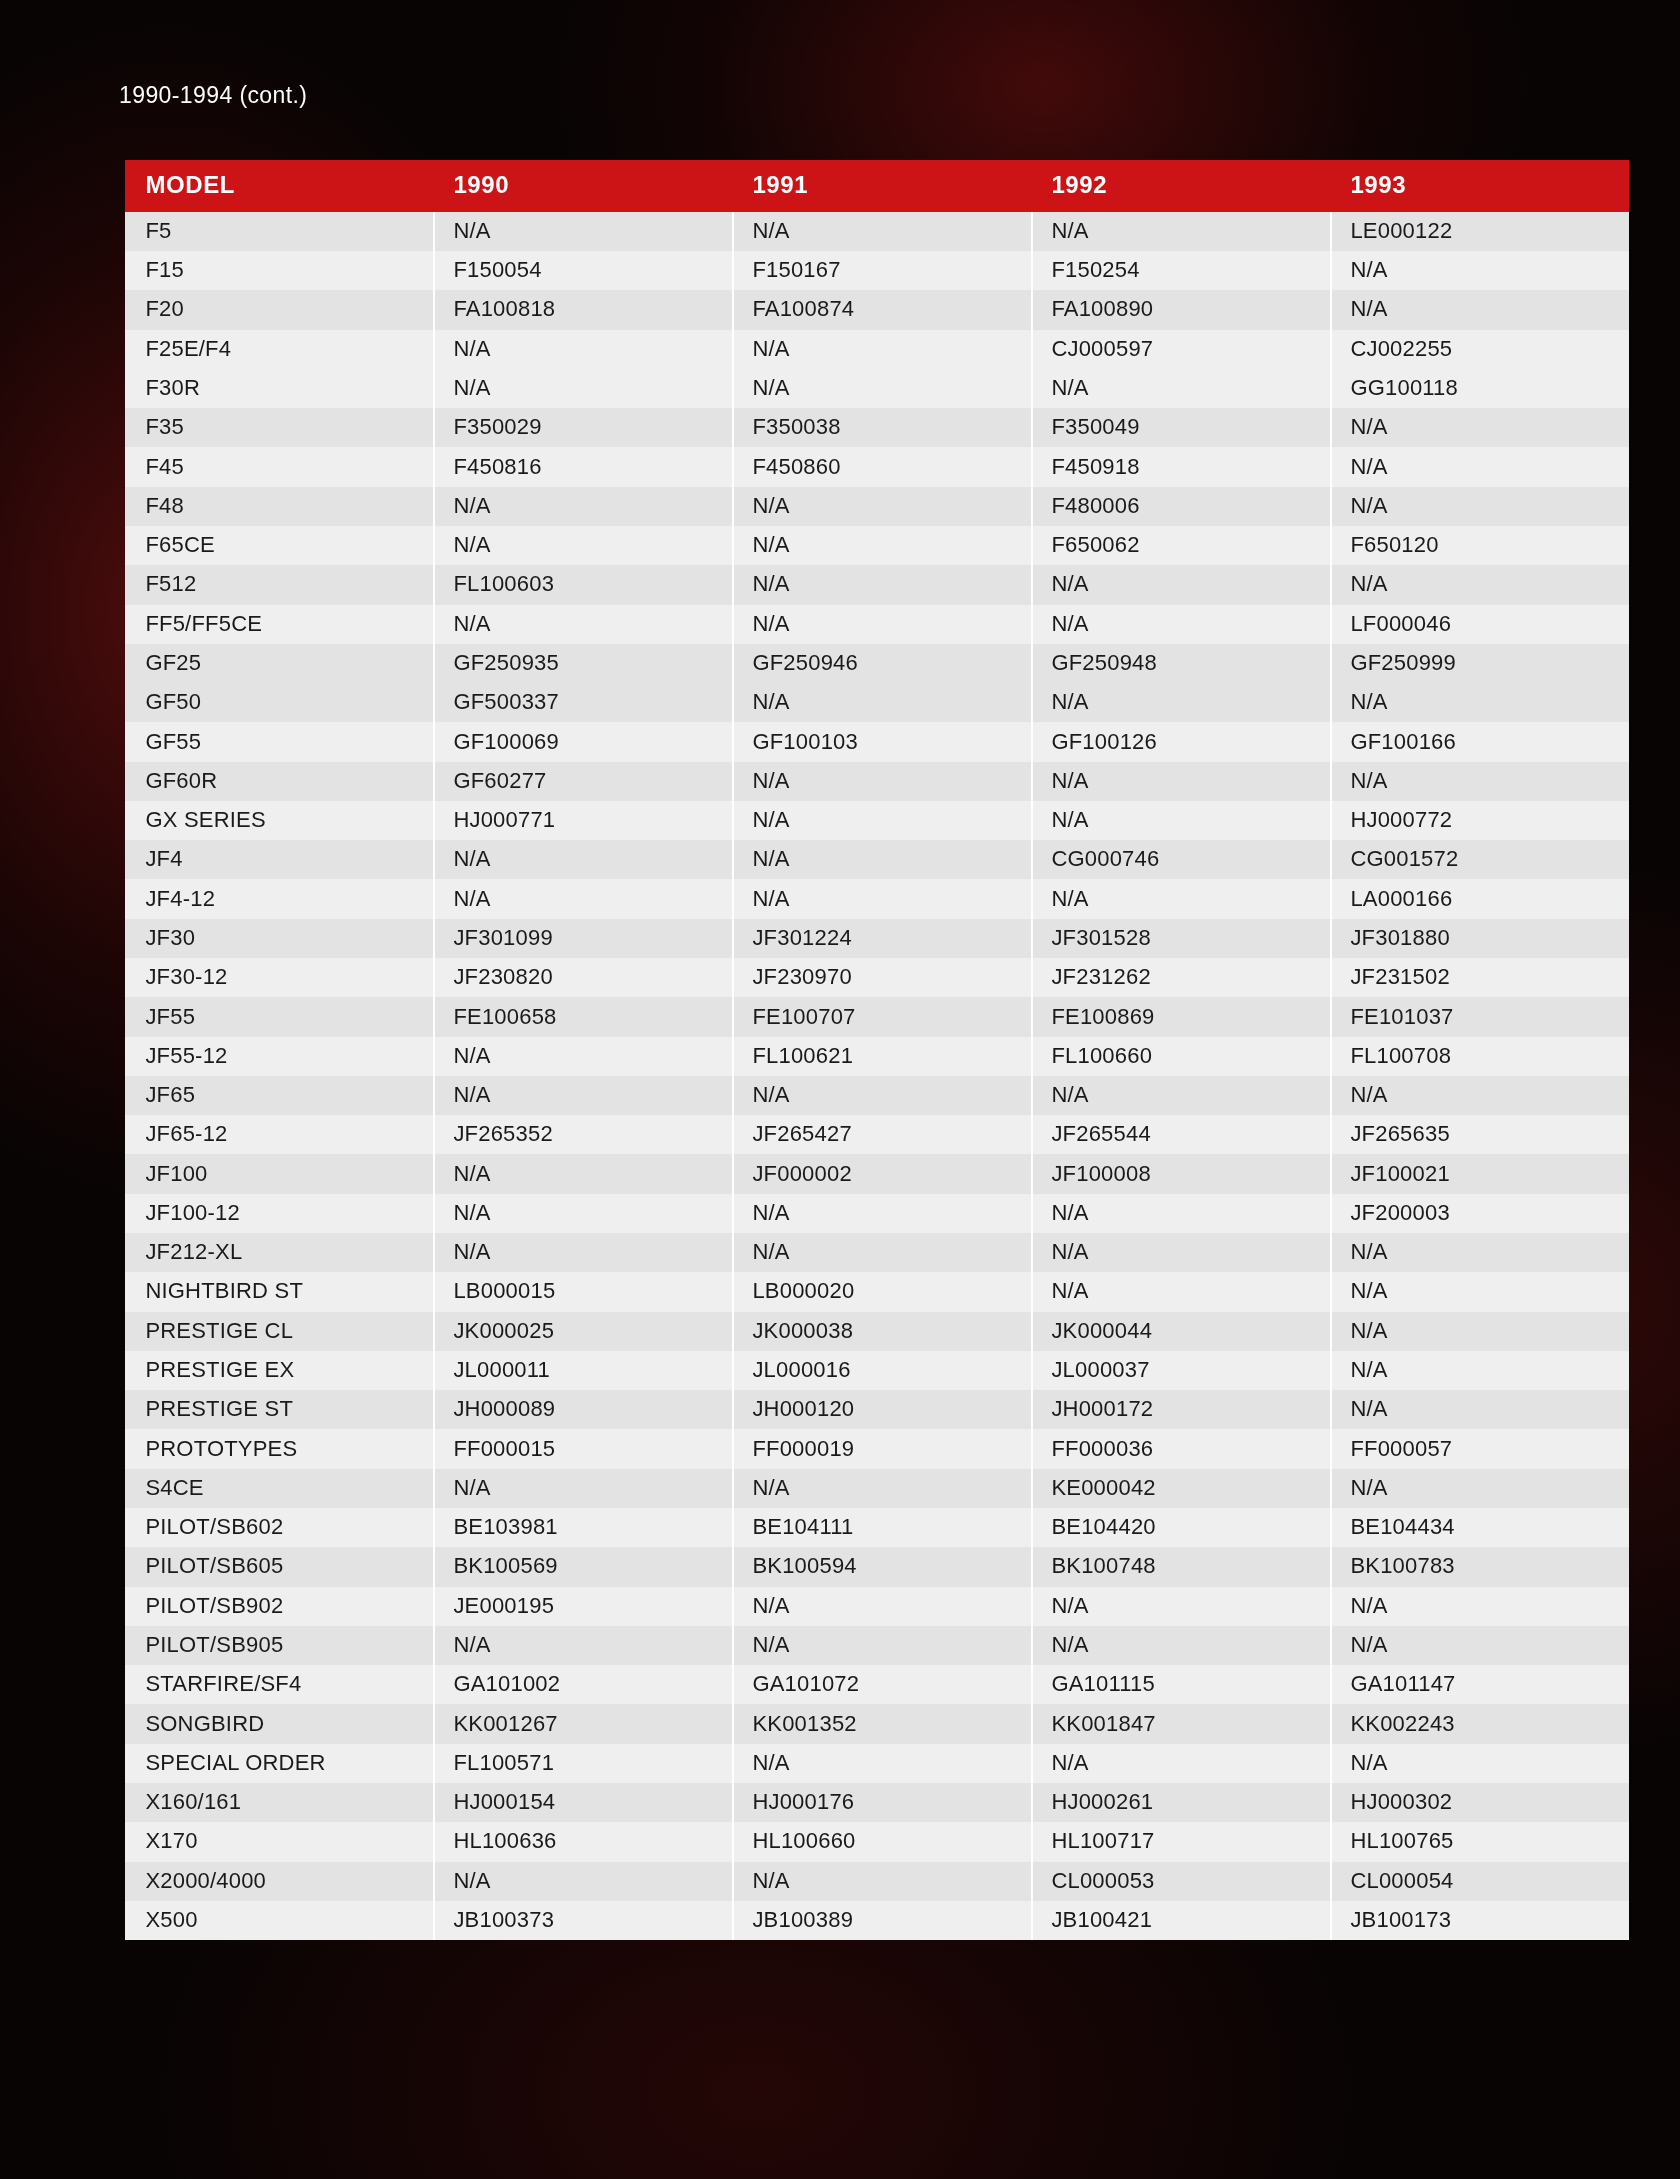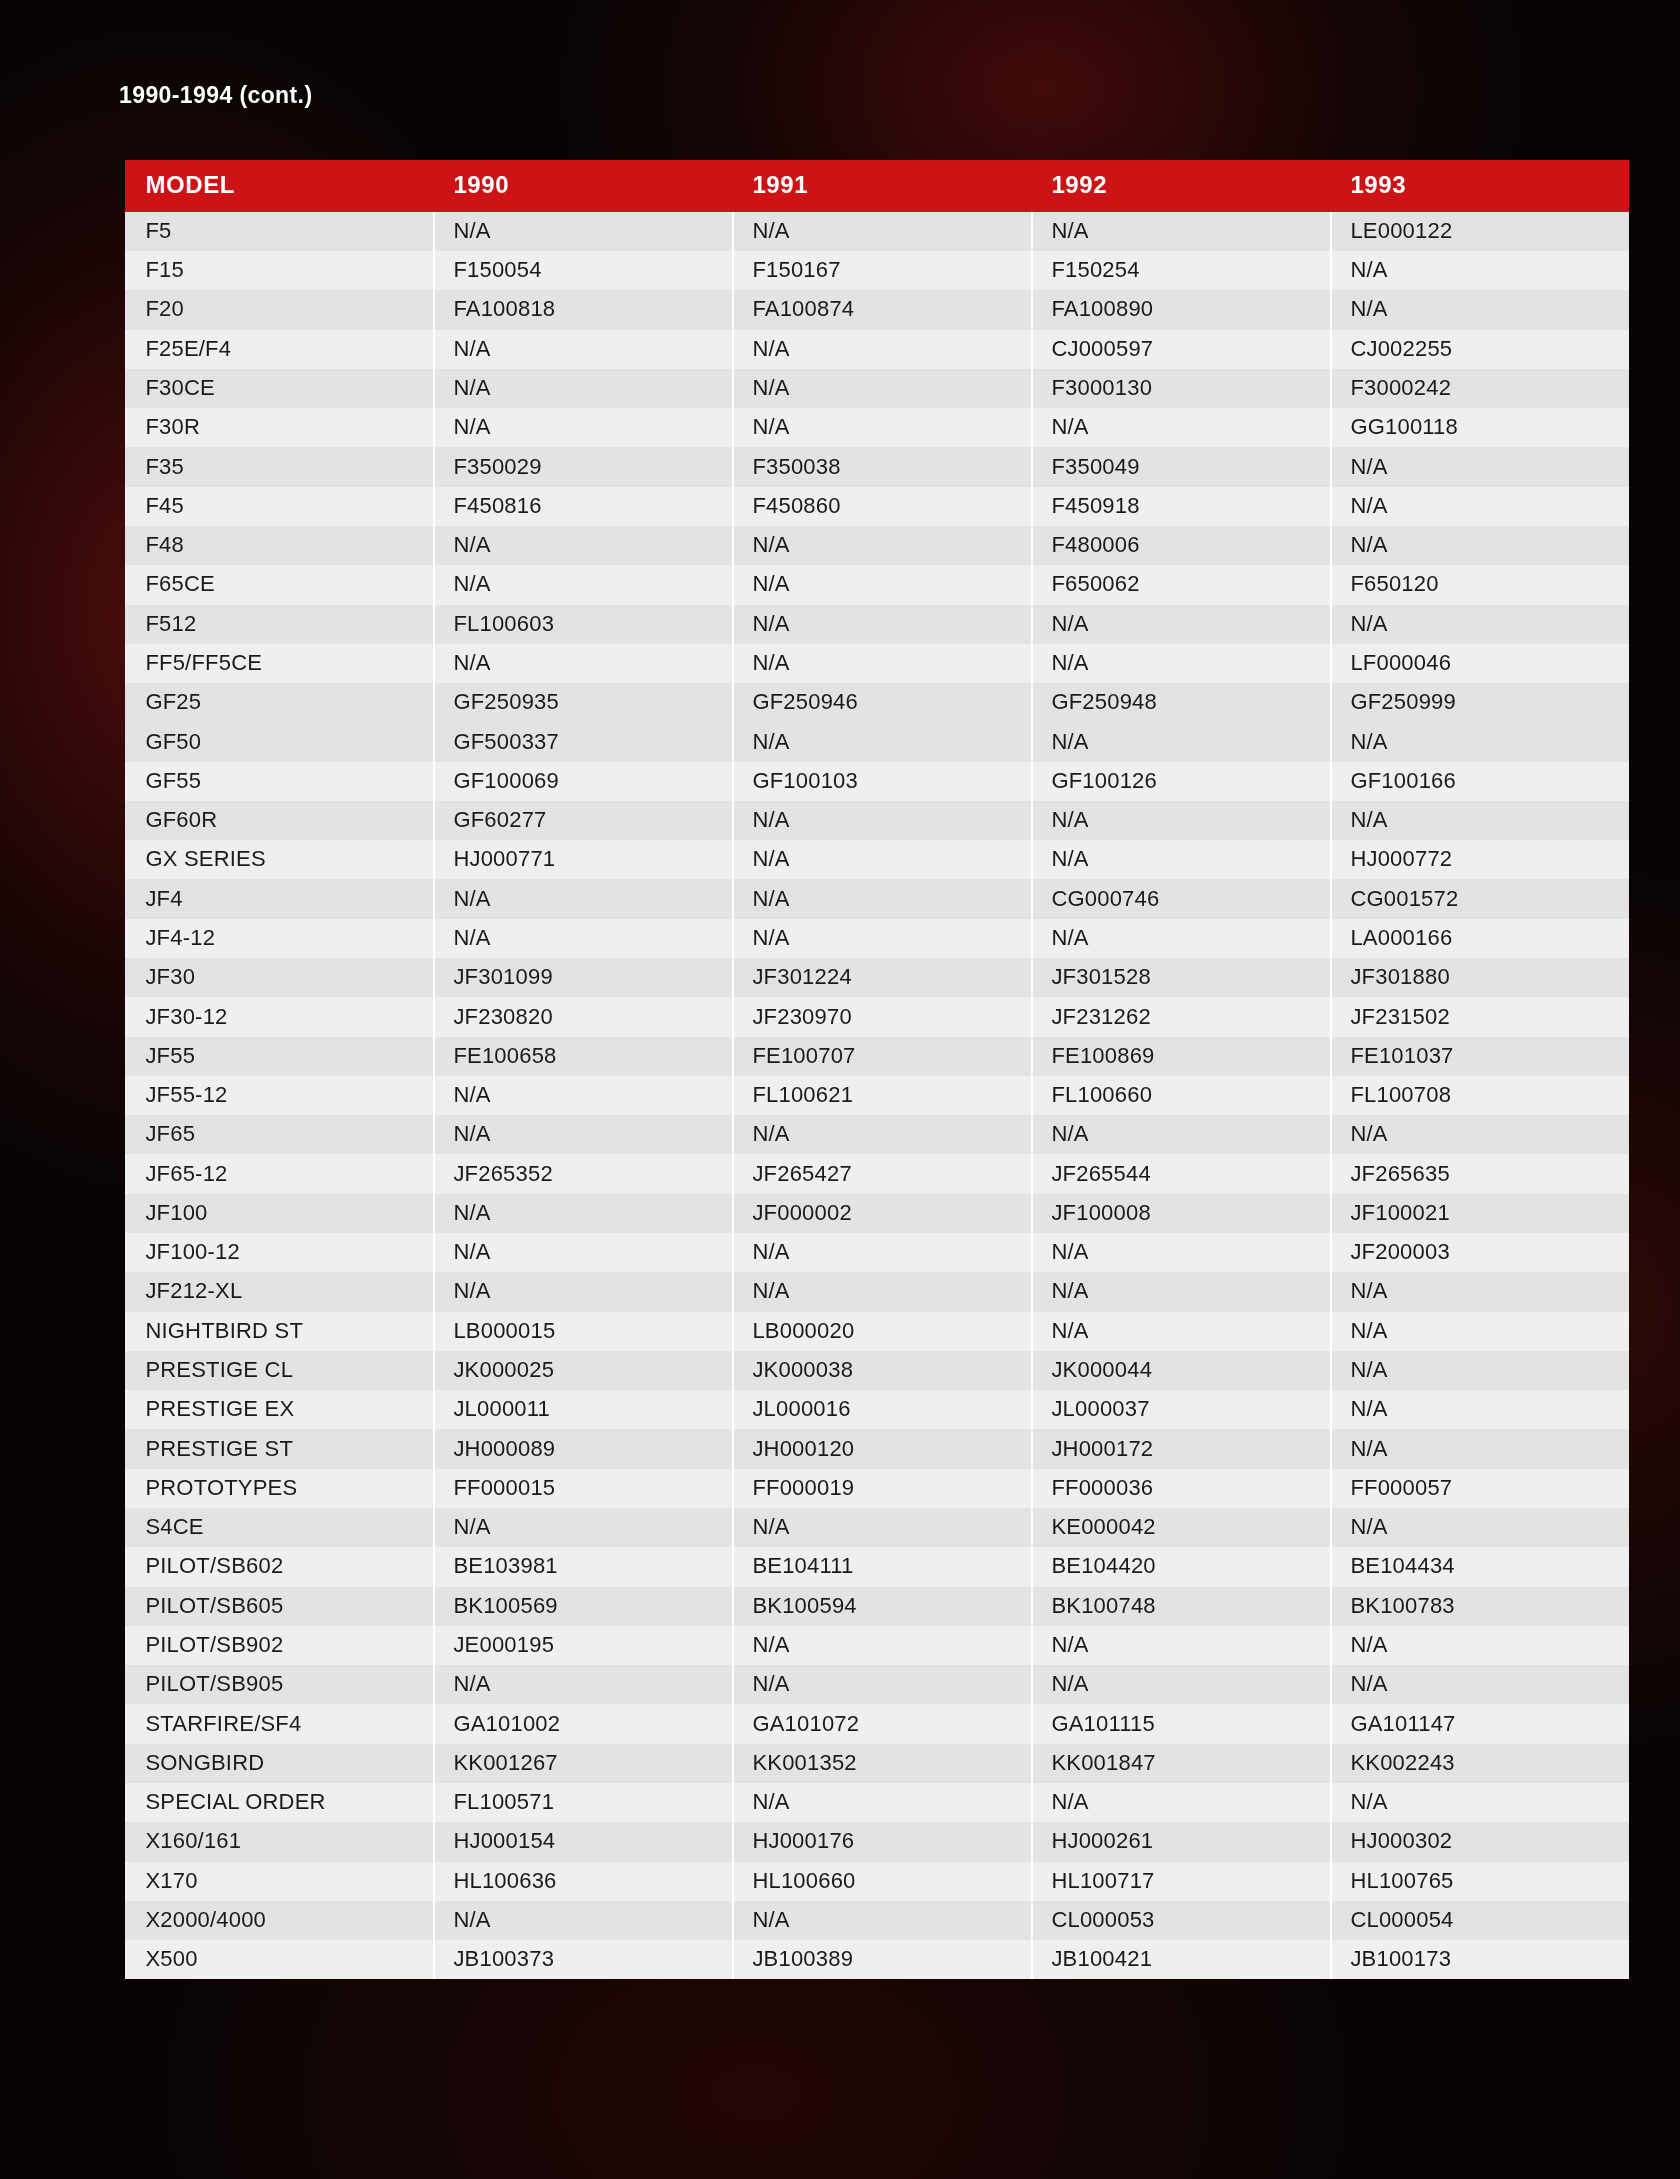--- a/index.html
+++ b/index.html
@@ -23,21 +23,21 @@
       radial-gradient(ellipse 464px 649px at 96% 60%, rgba(70, 10, 10, 0.6) 0%, rgba(0,0,0,0) 70%),
       radial-gradient(ellipse 835px 557px at 45% 96%, rgba(60, 8, 8, 0.55) 0%, rgba(0,0,0,0) 75%),
       #080404;
   }
   #page-title {
     position: absolute;
     left: 119px;
     top: 82px;
     color: #ffffff;
     font-size: 23px;
-    font-weight: bold;
+    font-weight: normal;
     letter-spacing: 0.4px;
   }
   #table-wrap {
     position: absolute;
     left: 89px;
     top: 160px;
     width: 1503px;
     padding-left: 36px;
   }
   table.vin-table {
@@ -121,27 +121,20 @@
             <td class="sep">FA100890</td>
             <td class="sep">N/A</td>
           </tr>
           <tr class="alt">
             <td>F25E/F4</td>
             <td class="sep">N/A</td>
             <td class="sep">N/A</td>
             <td class="sep">CJ000597</td>
             <td class="sep">CJ002255</td>
           </tr>
-          <tr>
-            <td>F30CE</td>
-            <td class="sep">N/A</td>
-            <td class="sep">N/A</td>
-            <td class="sep">F3000130</td>
-            <td class="sep">F3000242</td>
-          </tr>
           <tr class="alt">
             <td>F30R</td>
             <td class="sep">N/A</td>
             <td class="sep">N/A</td>
             <td class="sep">N/A</td>
             <td class="sep">GG100118</td>
           </tr>
           <tr>
             <td>F35</td>
             <td class="sep">F350029</td>

